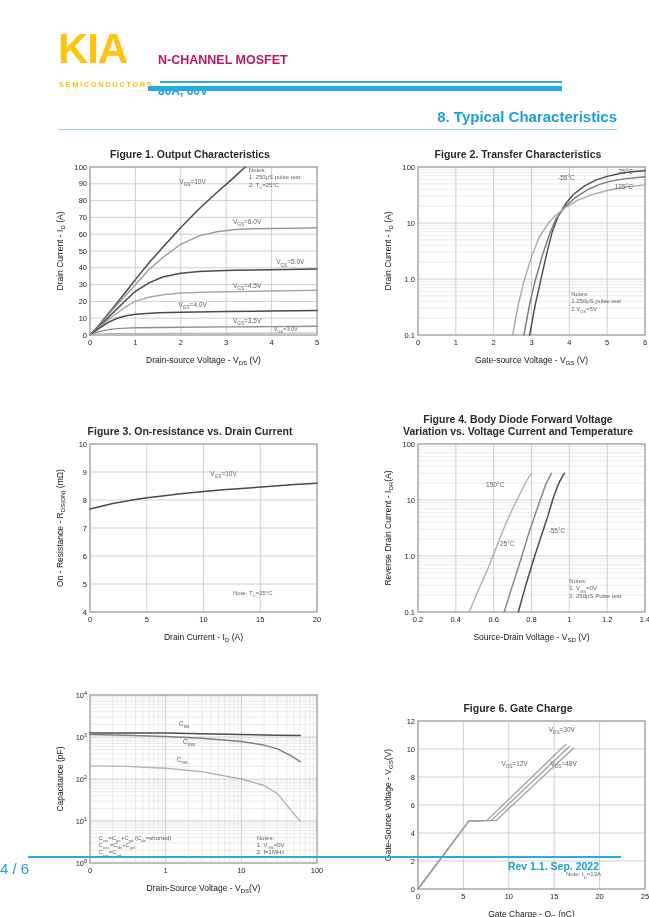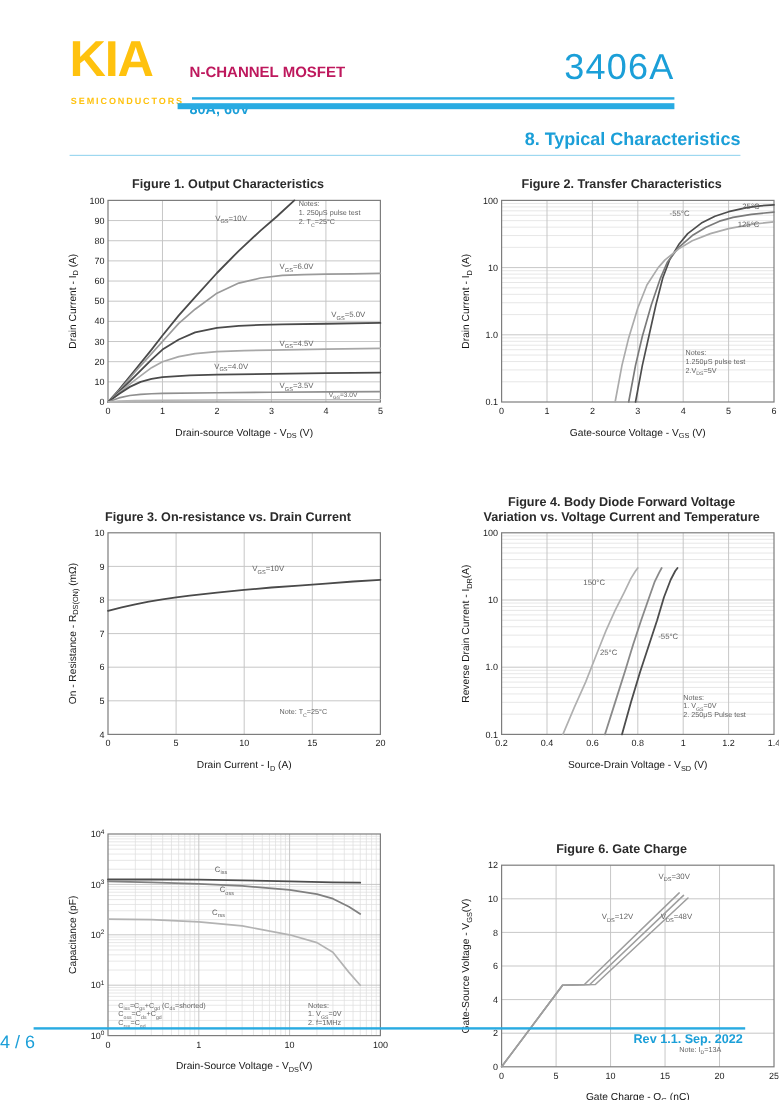--- a/index.html
+++ b/index.html
@@ -25,33 +25,32 @@
   .figs { position:absolute; left:48px; top:134px; width:574px;
           display:grid; grid-template-columns:284px 284px; column-gap:6px; row-gap:5px;gap:44px; }
   .fig { width:284px; }
   .fig-title { min-height:26px; display:flex; flex-direction:column; justify-content:flex-end; }
   .fig-title div { text-align:center; font-size:10.5px; font-weight:600; color:#2a2a2a; line-height:12px; }
   .fig svg { display:block; margin:1px auto 0 auto; }
 
   
   .foot-rule { position:absolute; left:28px; right:28px; top:856px; height:1.5px; background:#29abe2; }
   .foot-page { position:absolute; left:0; right:0; top:860px; text-align:left; font-size:15px; font-weight:400; color:#1b9fd8; }
-  .foot-rev { position:absolute; right:30px; top:860px; font-size:10.5px; font-weight:700; color:#1b9fd8; }
+  .foot-rev { position:absolute; right:50px; top:860px; font-size:10.5px; font-weight:700; color:#1b9fd8; }
 </style>
 </head>
 <body>
 
 <div class="page">
 
   <div class="hdr">
     <div class="logo">KIA</div>
     <div class="logo-sub">SEMICONDUCTORS</div>
     <div class="sub1">80A, 60V</div>
     <div class="sub2">N-CHANNEL MOSFET</div>
-    <div class="part">3406A</div>
     <div class="rule-thin"></div>
     <div class="rule-thick"></div>
   </div>
 
   <div class="section">
     <div class="section-title">8.  Typical Characteristics</div>
   </div>
 
   <div class="figs">
     <div class="fig">

